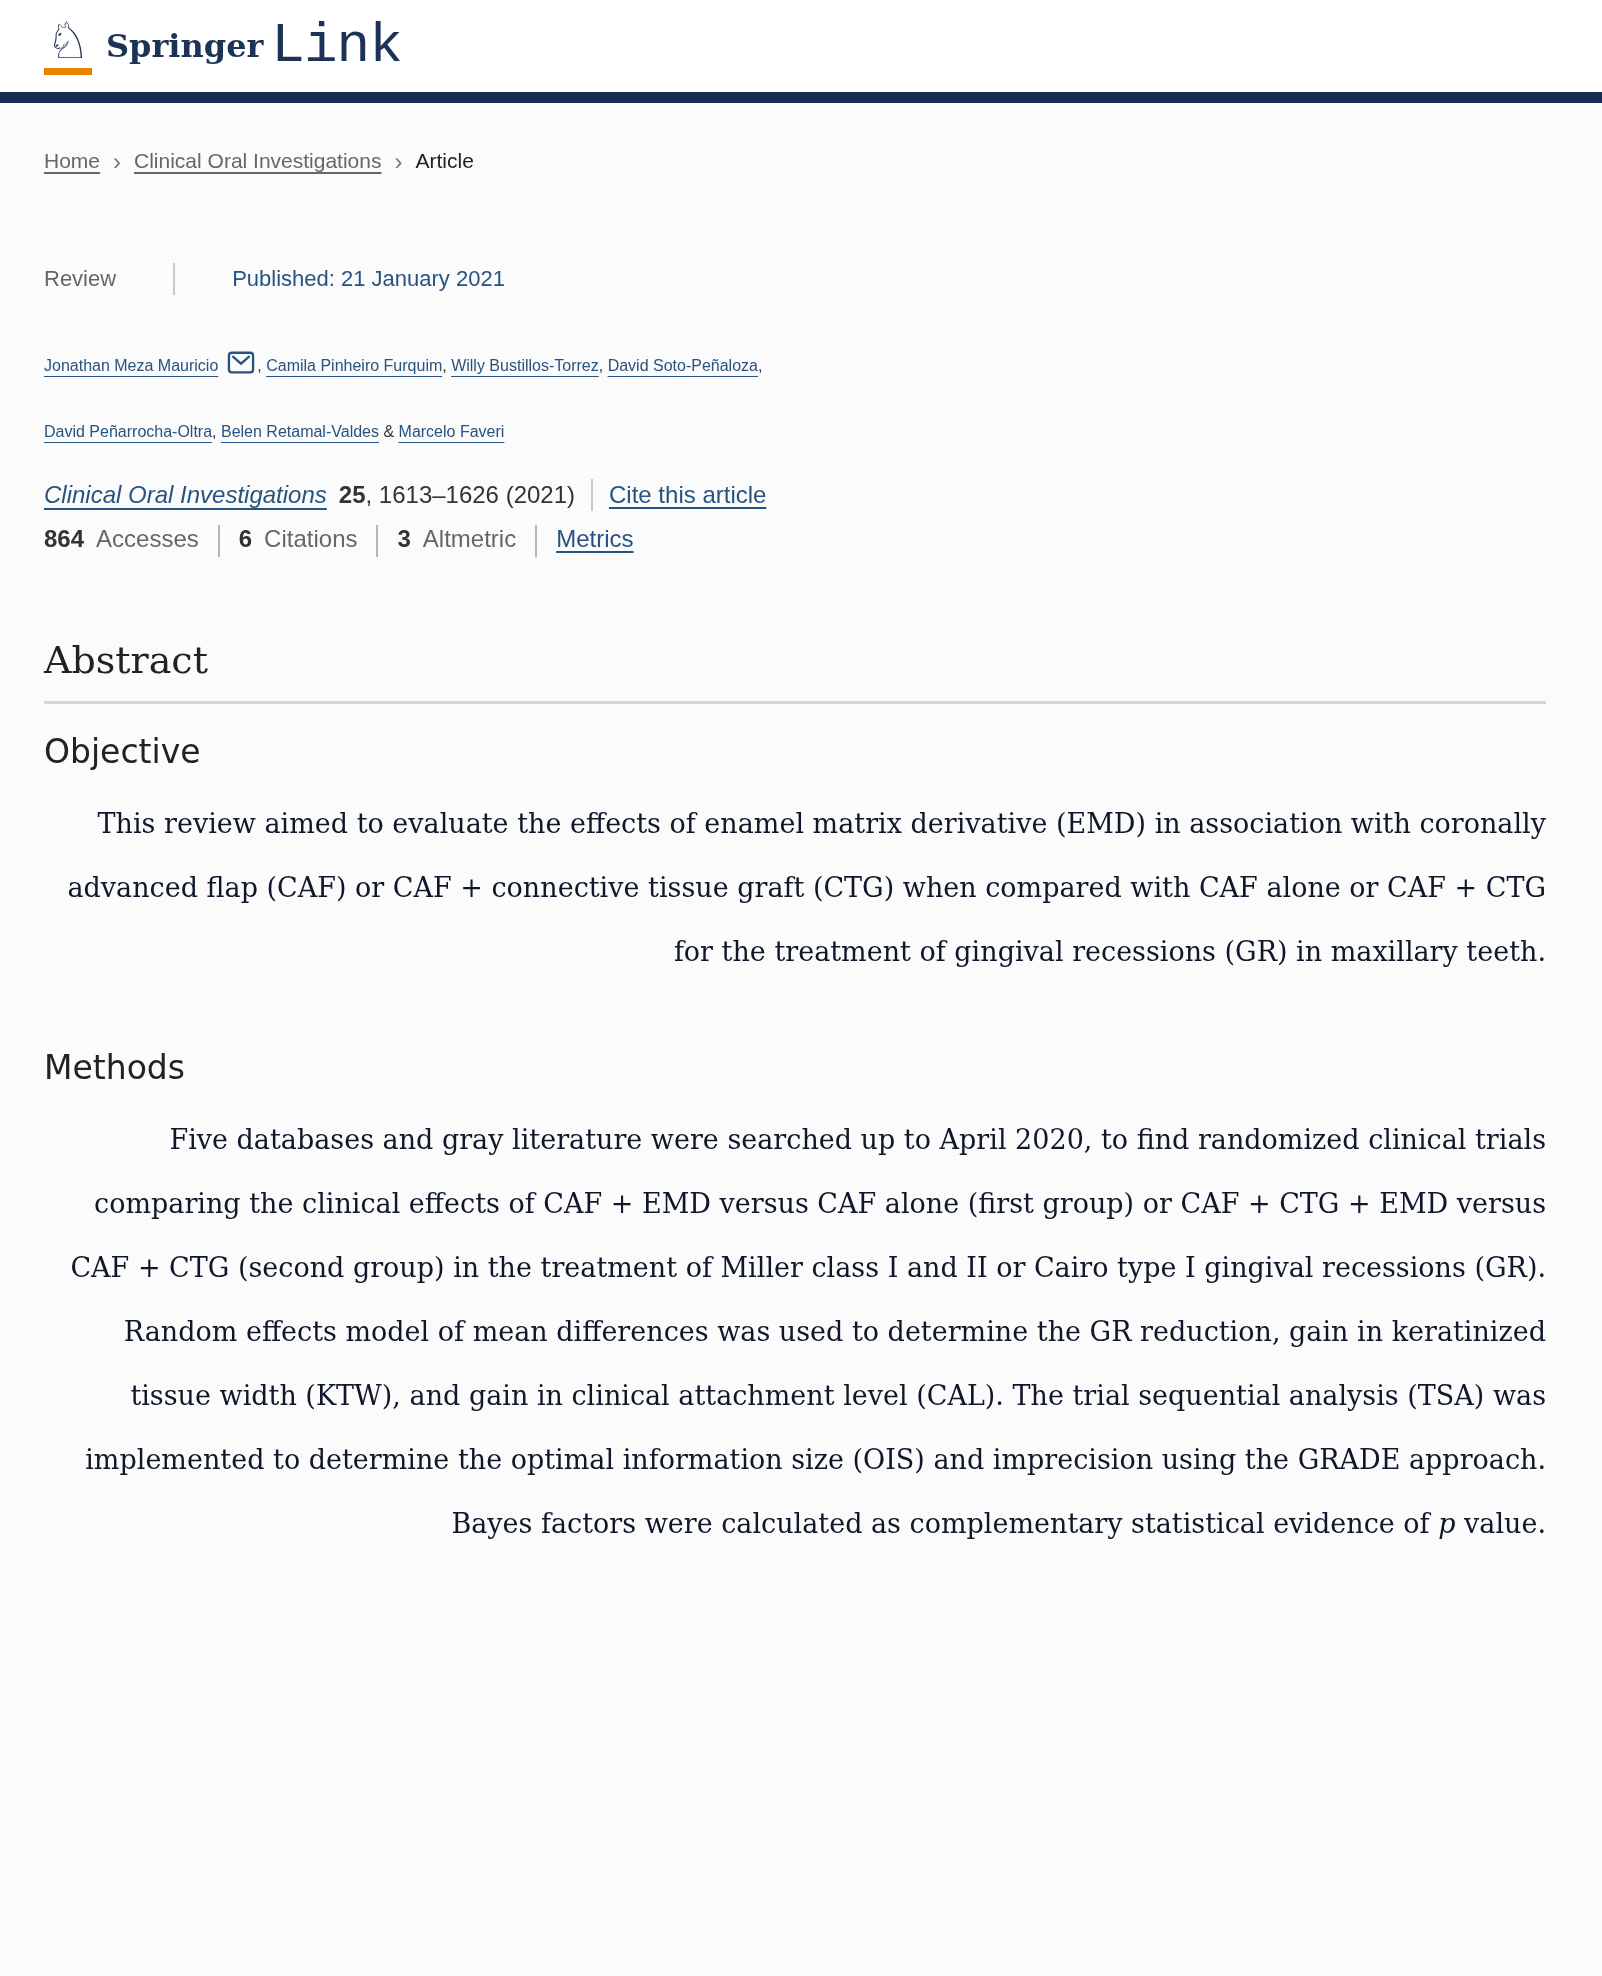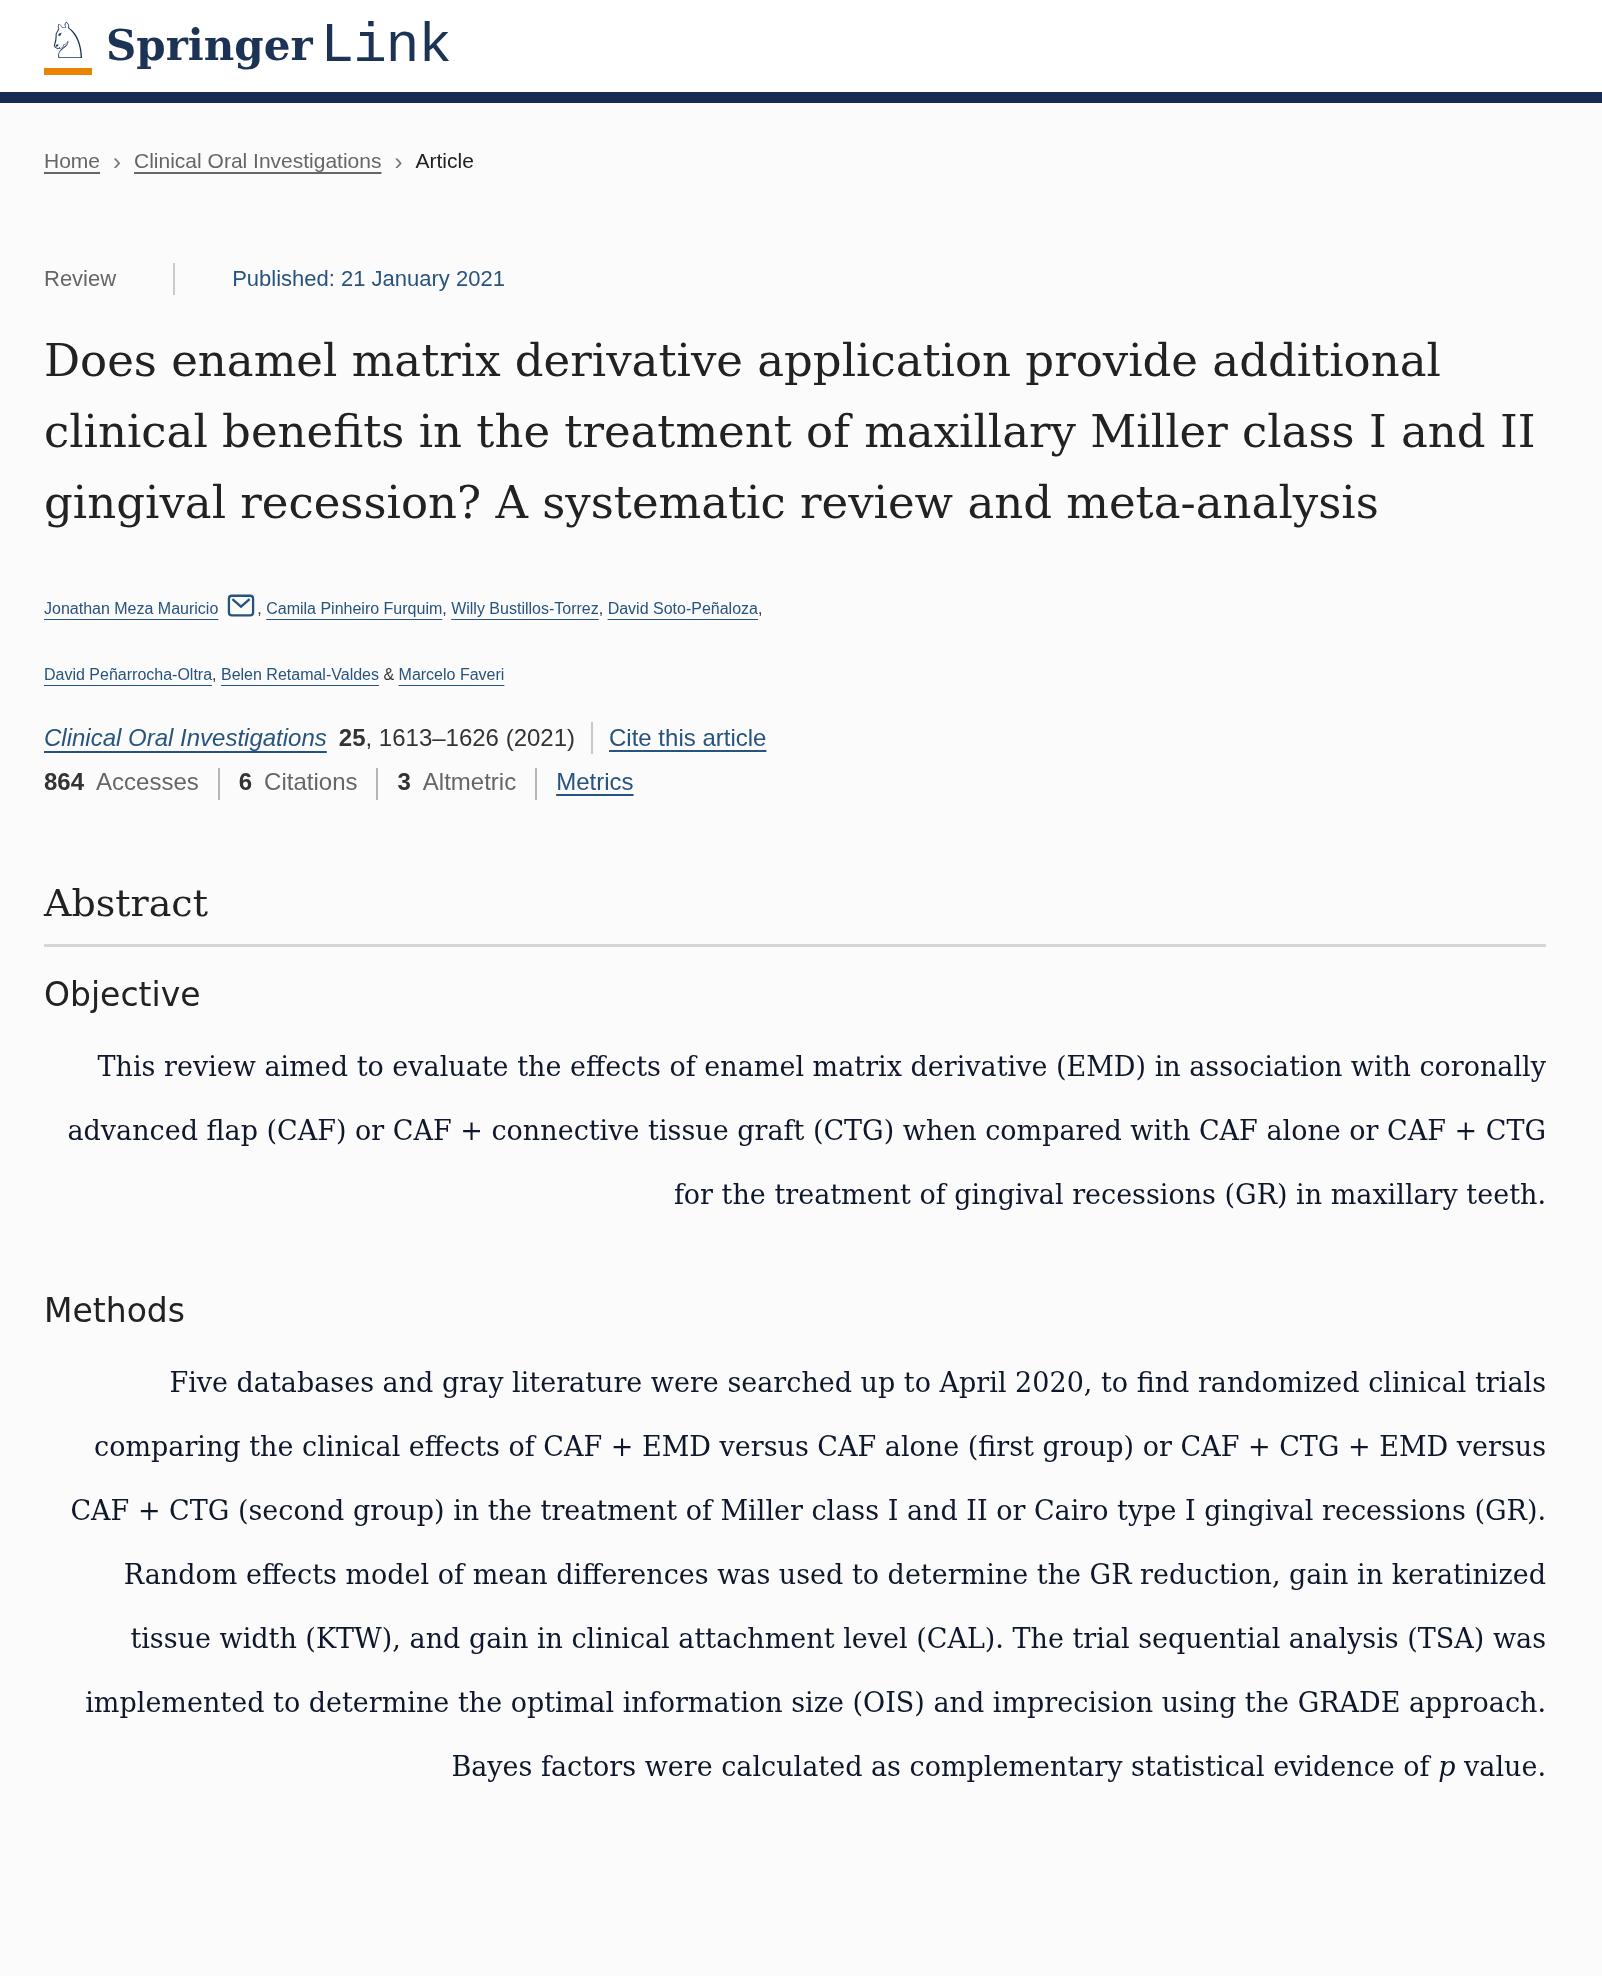--- a/index.html
+++ b/index.html
@@ -31,21 +31,21 @@
   }
   .logo{display:flex;align-items:flex-start;text-decoration:none;}
   .knight-wrap{display:flex;flex-direction:column;align-items:center;margin-right:14px;}
   .knight{
     font-family:"DejaVu Sans",sans-serif;
     font-size:50px;line-height:50px;color:var(--brand-navy);
   }
   .knight-bar{width:48px;height:7px;background:var(--orange);margin-top:2px;}
   .brand-springer{
     font-family:"DejaVu Serif","Liberation Serif",serif;
-    font-weight:700;font-size:42px;line-height:60px;color:var(--brand-navy);
+    font-weight:700;font-size:32px;line-height:60px;color:var(--brand-navy);
   }
   .brand-link{
     font-family:Liberation Mono, monospace;
     font-weight:400;font-size:56px;line-height:60px;color:var(--brand-navy);
     margin-left:8px;letter-spacing:-1px;
   }
   .top-navy-bar{height:11px;background:var(--topbar);}
 
   
   .main-col{padding:0 56px 0 44px;max-width:1602px;}
@@ -136,21 +136,20 @@
       <span class="crumb-sep">›</span>
       <span class="crumb crumb-current">Article</span>
     </nav>
 
   <div class="meta-row">
     <span class="type-label">Review</span>
     <span class="vbar"></span>
     <a class="published-link">Published: 21 January 2021</a>
   </div>
 
-  <h1 class="article-title">Does enamel matrix derivative application provide additional clinical benefits in the treatment of maxillary Miller class I and II gingival recession? A systematic review and meta-analysis</h1>
 
   <div class="author-list"><a class="author-link">Jonathan Meza Mauricio</a><svg class="email-icon-svg" width="28" height="23" viewBox="0 0 24 20">
         <rect x="1.5" y="1.5" width="21" height="17" rx="2.5" fill="none" stroke="currentColor" stroke-width="2"></rect>
         <path d="M4.5 4.5 L12 11 L19.5 4.5" fill="none" stroke="currentColor" stroke-width="2"></path>
       </svg><span class="author-sep">,&nbsp;</span><a class="author-link">Camila Pinheiro Furquim</a><span class="author-sep">,&nbsp;</span><a class="author-link">Willy Bustillos-Torrez</a><span class="author-sep">,&nbsp;</span><a class="author-link">David Soto-Peñaloza</a><span class="author-sep">,&nbsp;</span><br><a class="author-link">David Peñarrocha-Oltra</a><span class="author-sep">,&nbsp;</span><a class="author-link">Belen Retamal-Valdes</a><span class="author-sep">&nbsp;&amp; </span><a class="author-link">Marcelo Faveri</a></div>
 
   <div class="citation-row">
     <a class="journal-link">Clinical Oral Investigations</a>
     <span class="journal-vol">25</span>
       <span class="journal-pages">, 1613–1626 (2021)</span>

